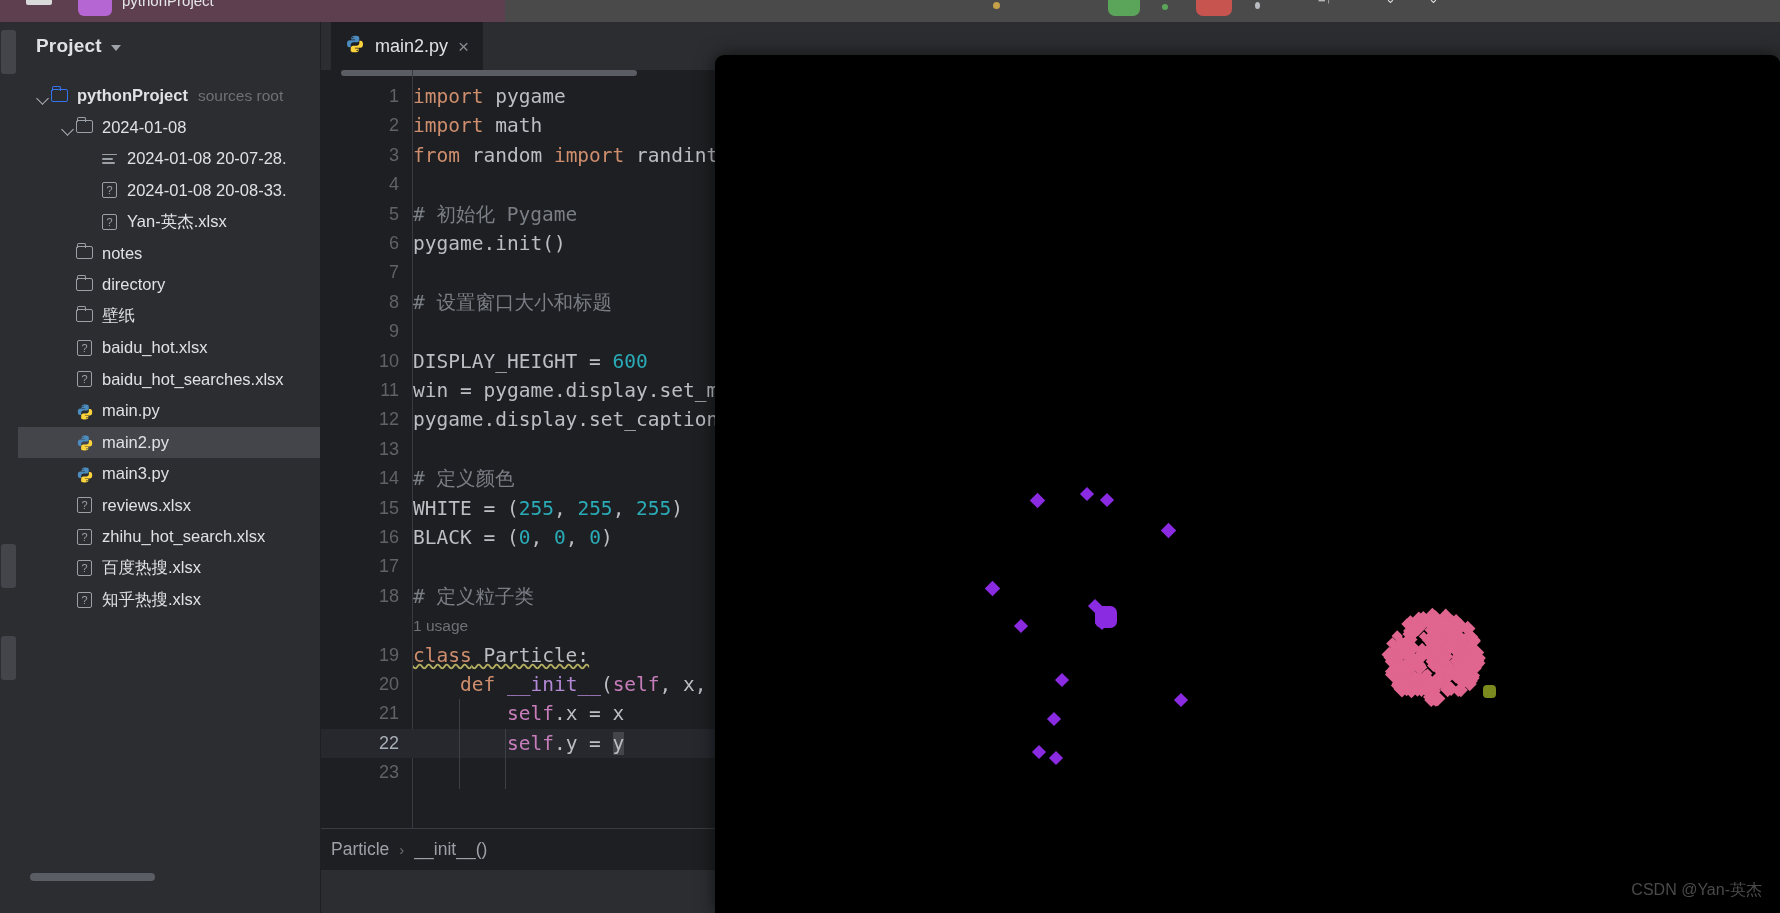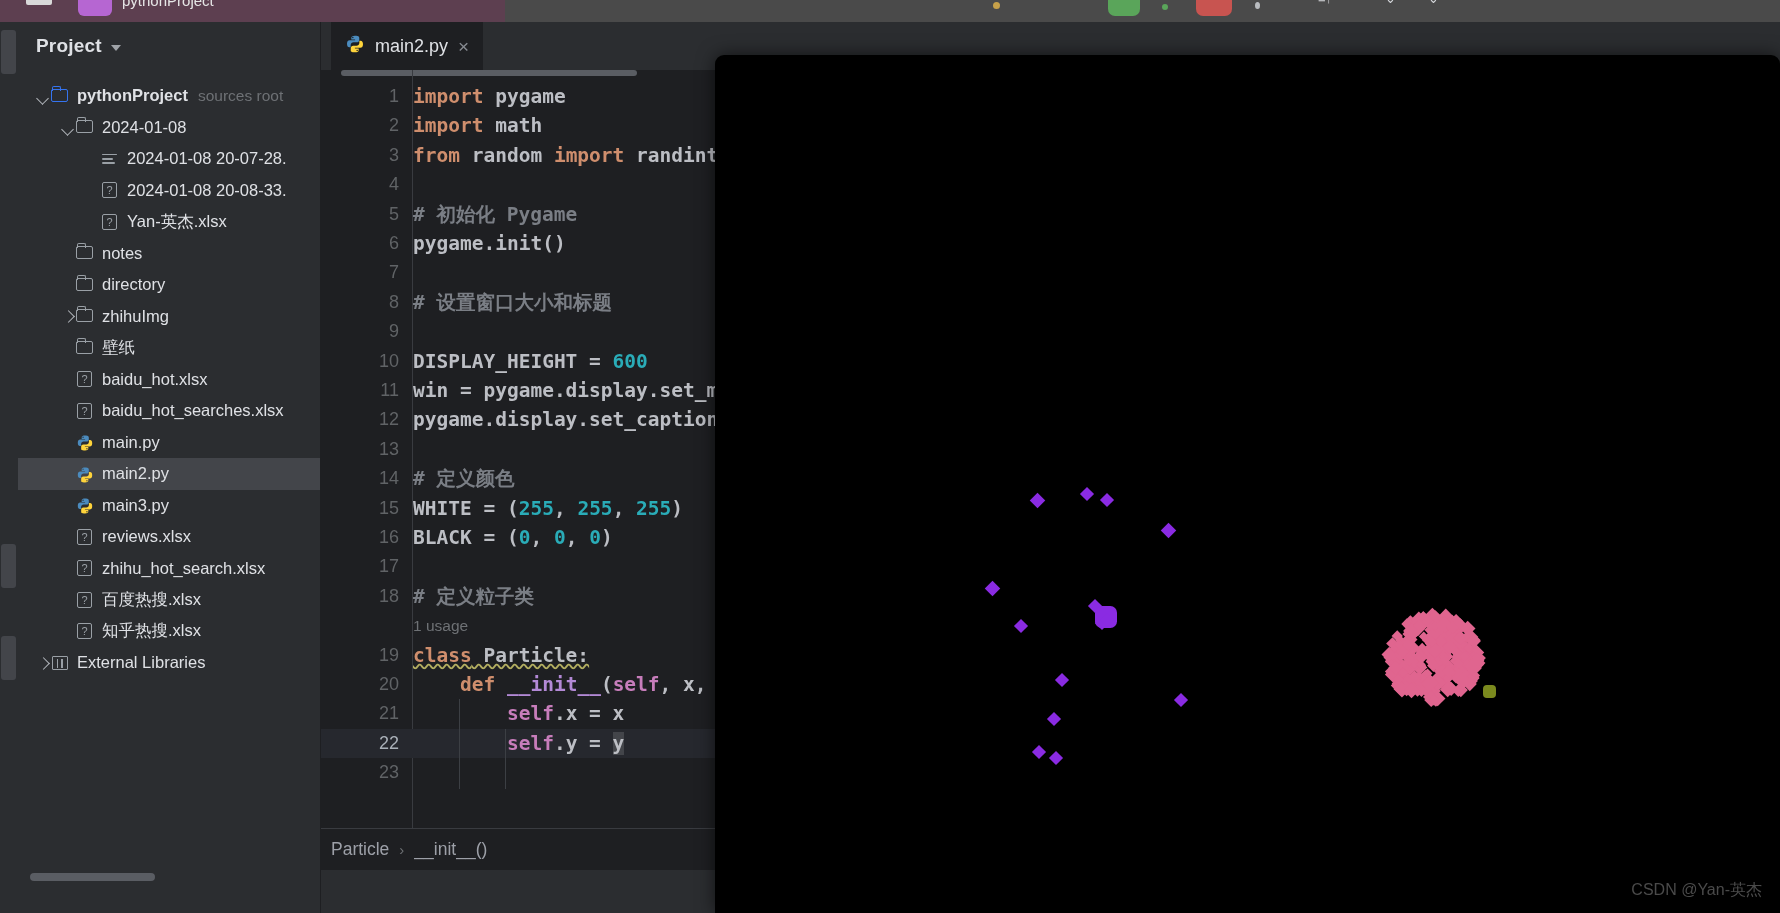--- a/index.html
+++ b/index.html
@@ -88,21 +88,21 @@
                  border-radius:3px; }
   .vline { position:absolute; left:91px; top:0; width:1px; height:800px; background:#393b40; }
 
   .code { position:absolute; left:0; top:0; width:1459px;
           font-family:"DejaVu Sans Mono","Liberation Mono",monospace; font-size:19.5px; }
   .cl { position:relative; height:29.4px; line-height:29.4px; white-space:pre; }
   .cl.hl { background:#26282e; }
   .ln { position:absolute; left:0; width:78px; text-align:right; color:#606366; font-size:18px;
         font-family:"Liberation Sans",sans-serif; }
   .ln.cur { color:#a9b0b8; }
-  .src { position:absolute; left:92px;font-weight:bold; }
+  .src { position:absolute; left:92px; }
   .usage { position:absolute; left:92px; color:#6e7175; font-size:15.5px;
            font-family:"Liberation Sans",sans-serif; line-height:29.4px; }
   .indent-guide { position:absolute; width:1px; background:#3c3f44; }
 
   
   .kw   { color:#cf8e6d; }
   .num  { color:#2aacb8; }
   .str  { color:#6aab73; }
   .cmt  { color:#7a7e85; }
   .self { color:#c77dbb; }
@@ -218,28 +218,20 @@
         <div class="row">
           <span style="flex:0 0 43px"></span>
           <span class="arrow"></span>
           <span class="ico">
             <span class="fold"></span>
           </span>
           <span class="lbl">directory</span>
         </div>
         <div class="row">
           <span style="flex:0 0 43px"></span>
-          <span class="arrow right"></span>
-          <span class="ico">
-            <span class="fold"></span>
-          </span>
-          <span class="lbl">zhihuImg</span>
-        </div>
-        <div class="row">
-          <span style="flex:0 0 43px"></span>
           <span class="arrow"></span>
           <span class="ico">
             <span class="fold"></span>
           </span>
           <span class="lbl">壁纸</span>
         </div>
         <div class="row">
           <span style="flex:0 0 43px"></span>
           <span class="arrow"></span>
           <span class="ico">
@@ -312,28 +304,20 @@
           </span>
           <span class="lbl">百度热搜.xlsx</span>
         </div>
         <div class="row">
           <span style="flex:0 0 43px"></span>
           <span class="arrow"></span>
           <span class="ico">
             <span class="qdoc">?</span>
           </span>
           <span class="lbl">知乎热搜.xlsx</span>
-        </div>
-        <div class="row">
-          <span style="flex:0 0 18px"></span>
-          <span class="arrow right"></span>
-          <span class="ico">
-            <span class="libico"></span>
-          </span>
-          <span class="lbl">External Libraries</span>
         </div>
       </div>
     <div class="sb-scroll"></div>
   </div>
 
   <div class="editor">
 
     <div class="tabbar">
       <div class="tab-file">
         <span>

